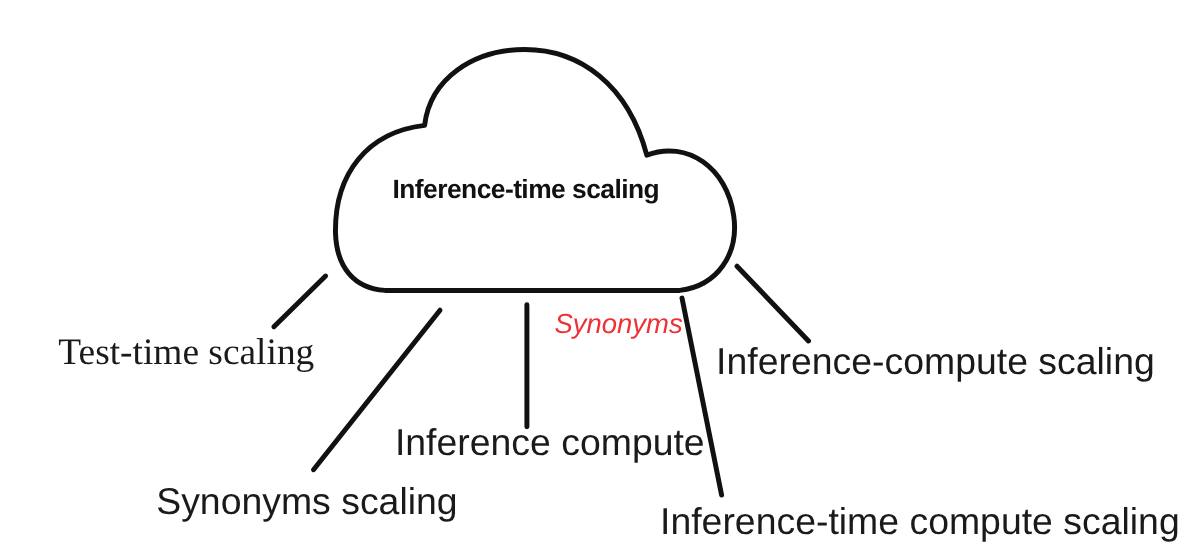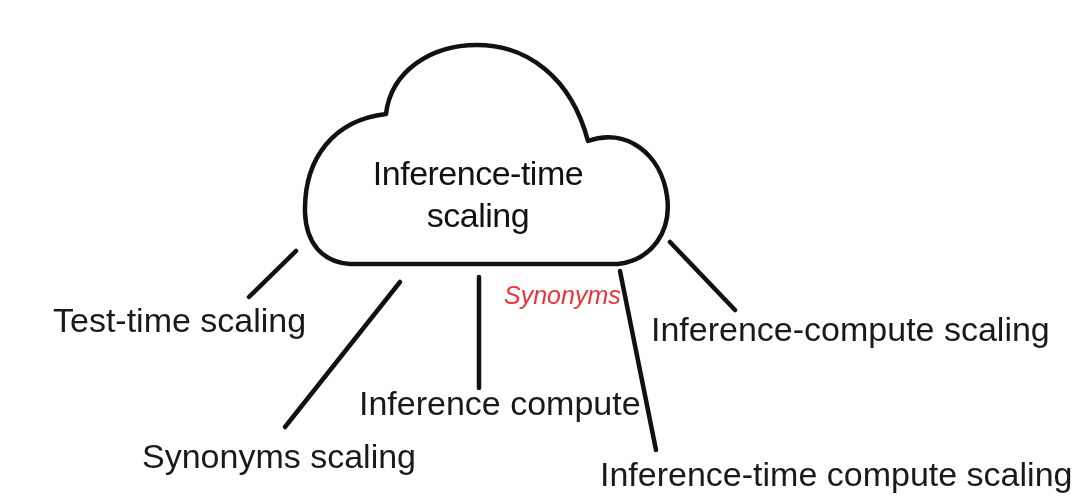--- a/index.html
+++ b/index.html
@@ -38,36 +38,36 @@
     font-size: 34px;
     line-height: 1.1;
     white-space: nowrap;
   }
   .cloud-title {
     position: absolute;
     left: 338px;
     top: 152px;
     width: 280px;
     text-align: center;
-    font-size: 34px;
-    font-weight: normal;
+    font-size: 24px;
+    font-weight: bold;
     line-height: 42px;
     color: var(--ink, #111111);
     letter-spacing: -0.5px;
   }
   .synonyms-caption {
     position: absolute;
     left: 504px;
     top: 281px;
     font-size: 25px;
     font-style: italic;
     color: var(--accent, #ed3237);
     white-space: nowrap;
   }
-  .syn-1 { left: 53px;  top: 302px; }
+  .syn-1 { left: 53px;  top: 302px; font-family: Liberation Serif, serif; }
   .syn-2 { left: 142px; top: 438px; }
   .syn-3 { left: 359px; top: 385px; }
   .syn-4 { left: 651px; top: 311px; }
   .syn-5 { left: 600px; top: 456px; }
 </style>
 </head>
 <body>
 
 <div id="canvas" style="--ink: #111111; --text: #1a1a1a; --accent: #ed3237; --bg: #ffffff;">
 

